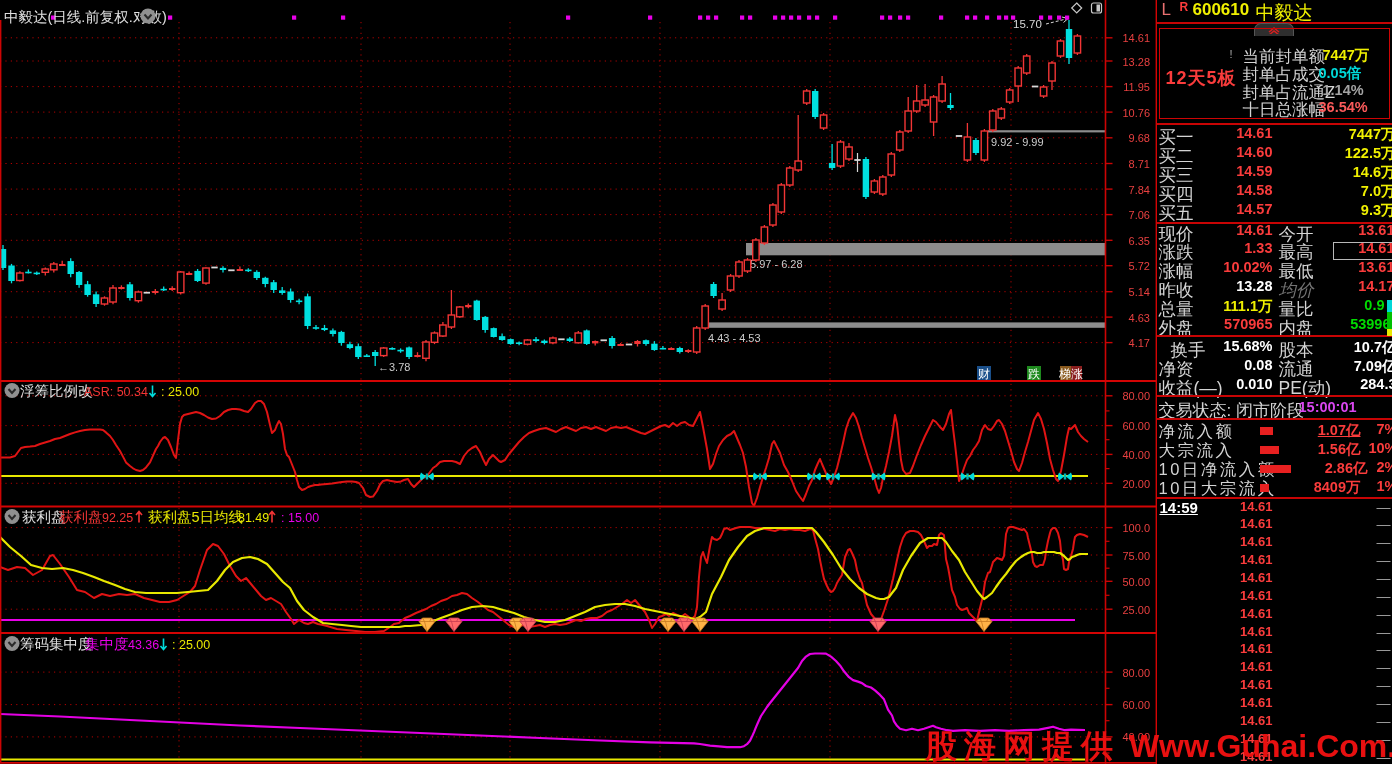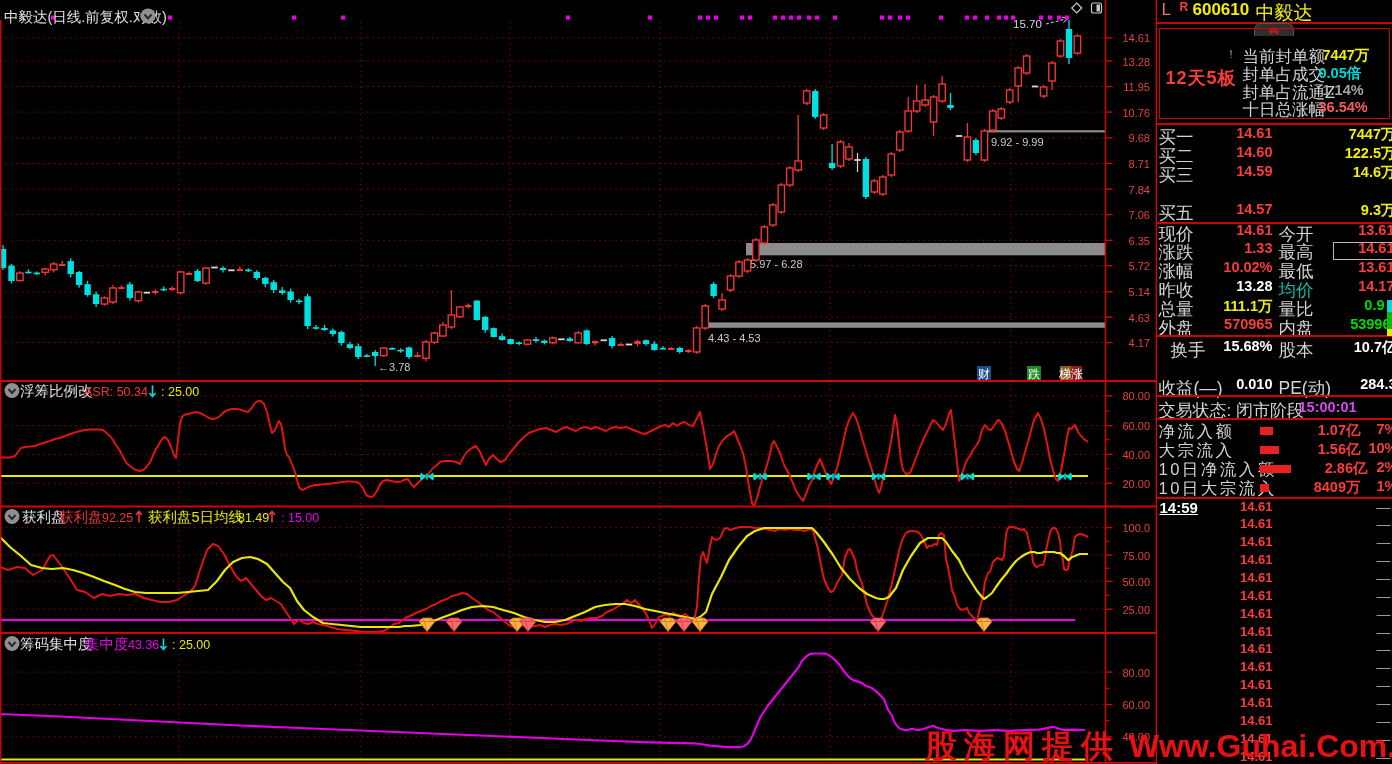--- a/index.html
+++ b/index.html
@@ -545,20 +545,25 @@
       <div style="position:absolute;top:143.65px;left:0;width:100%;height:19px">
         <span style="position:absolute;left:2px;top:0;color:#d4d4d4;font-size:17.5px;white-space:nowrap;">买二</span>
         <span style="position:absolute;right:120px;top:0;color:#fa3c3c;font-size:14.5px;white-space:nowrap;font-weight:bold;">14.60</span>
         <span style="position:absolute;right:-3px;top:0;color:#f0f000;font-size:14.5px;white-space:nowrap;font-weight:bold;">122.5万</span>
       </div>
       <div style="position:absolute;top:162.8px;left:0;width:100%;height:19px">
         <span style="position:absolute;left:2px;top:0;color:#d4d4d4;font-size:17.5px;white-space:nowrap;">买三</span>
         <span style="position:absolute;right:120px;top:0;color:#fa3c3c;font-size:14.5px;white-space:nowrap;font-weight:bold;">14.59</span>
         <span style="position:absolute;right:-3px;top:0;color:#f0f000;font-size:14.5px;white-space:nowrap;font-weight:bold;">14.6万</span>
       </div>
+      <div style="position:absolute;top:181.95px;left:0;width:100%;height:19px">
+        <span style="position:absolute;left:2px;top:0;color:#d4d4d4;font-size:17.5px;white-space:nowrap;">买四</span>
+        <span style="position:absolute;right:120px;top:0;color:#fa3c3c;font-size:14.5px;white-space:nowrap;font-weight:bold;">14.58</span>
+        <span style="position:absolute;right:-3px;top:0;color:#f0f000;font-size:14.5px;white-space:nowrap;font-weight:bold;">7.0万</span>
+      </div>
       <div style="position:absolute;top:201.1px;left:0;width:100%;height:19px">
         <span style="position:absolute;left:2px;top:0;color:#d4d4d4;font-size:17.5px;white-space:nowrap;">买五</span>
         <span style="position:absolute;right:120px;top:0;color:#fa3c3c;font-size:14.5px;white-space:nowrap;font-weight:bold;">14.57</span>
         <span style="position:absolute;right:-3px;top:0;color:#f0f000;font-size:14.5px;white-space:nowrap;font-weight:bold;">9.3万</span>
       </div>
       <div style="position:absolute;left:0;top:221.7px;width:236px;border-top:2px solid #c80404"></div>
       <div style="position:absolute;top:221.5px;left:0;width:100%;height:19px">
         <span style="position:absolute;left:2px;top:0;color:#d4d4d4;font-size:17.5px;white-space:nowrap;">现价</span>
         <span style="position:absolute;right:120px;top:0;color:#fa3c3c;font-size:14.5px;white-space:nowrap;font-weight:bold;">14.61</span>
         <span style="position:absolute;left:122px;top:0;color:#d4d4d4;font-size:17.5px;white-space:nowrap;">今开</span>
@@ -572,21 +577,21 @@
       </div>
       <div style="position:absolute;top:259.2px;left:0;width:100%;height:19px">
         <span style="position:absolute;left:2px;top:0;color:#d4d4d4;font-size:17.5px;white-space:nowrap;">涨幅</span>
         <span style="position:absolute;right:120px;top:0;color:#fa3c3c;font-size:14.5px;white-space:nowrap;font-weight:bold;">10.02%</span>
         <span style="position:absolute;left:122px;top:0;color:#d4d4d4;font-size:17.5px;white-space:nowrap;">最低</span>
         <span style="position:absolute;right:-2px;top:0;color:#fa3c3c;font-size:14.5px;white-space:nowrap;font-weight:bold;">13.61</span>
       </div>
       <div style="position:absolute;top:278.05px;left:0;width:100%;height:19px">
         <span style="position:absolute;left:2px;top:0;color:#d4d4d4;font-size:17.5px;white-space:nowrap;">昨收</span>
         <span style="position:absolute;right:120px;top:0;color:#ffffff;font-size:14.5px;white-space:nowrap;font-weight:bold;">13.28</span>
-        <span style="position:absolute;left:122px;top:0;color:#14b8a6;font-size:17.5px;white-space:nowrap;">均价</span>
+        <span style="position:absolute;left:122px;top:0;color:#737373;font-size:17.5px;white-space:nowrap;font-style:italic;">均价</span>
         <span style="position:absolute;right:-2px;top:0;color:#fa3c3c;font-size:14.5px;white-space:nowrap;font-weight:bold;">14.17</span>
       </div>
       <div style="position:absolute;top:296.9px;left:0;width:100%;height:19px">
         <span style="position:absolute;left:2px;top:0;color:#d4d4d4;font-size:17.5px;white-space:nowrap;">总量</span>
         <span style="position:absolute;right:120px;top:0;color:#f0f000;font-size:14.5px;white-space:nowrap;font-weight:bold;">111.1万</span>
         <span style="position:absolute;left:122px;top:0;color:#d4d4d4;font-size:17.5px;white-space:nowrap;">量比</span>
         <span style="position:absolute;right:8px;top:0;color:#00dc00;font-size:14.5px;white-space:nowrap;font-weight:bold;">0.9</span>
       </div>
       <div style="position:absolute;top:315.75px;left:0;width:100%;height:19px">
         <span style="position:absolute;left:2px;top:0;color:#d4d4d4;font-size:17.5px;white-space:nowrap;">外盘</span>
@@ -595,39 +600,45 @@
         <span style="position:absolute;right:2px;top:0;color:#00dc00;font-size:14.5px;white-space:nowrap;font-weight:bold;">53996</span>
       </div>
       <div style="position:absolute;left:176px;top:241.5px;width:62px;height:18px;border:1px solid #b8b8b8"></div>
       <div style="position:absolute;left:0;top:335.4px;width:236px;border-top:2px solid #c80404"></div>
       <div style="position:absolute;top:338.0px;left:0;width:100%;height:19px">
         <span style="position:absolute;left:2px;top:0;color:#d4d4d4;font-size:17.5px;white-space:nowrap;margin-left:12px;">换手</span>
         <span style="position:absolute;right:120px;top:0;color:#ffffff;font-size:14.5px;white-space:nowrap;font-weight:bold;">15.68%</span>
         <span style="position:absolute;left:122px;top:0;color:#d4d4d4;font-size:17.5px;white-space:nowrap;">股本</span>
         <span style="position:absolute;right:-4px;top:0;color:#ffffff;font-size:14.5px;white-space:nowrap;font-weight:bold;">10.7亿</span>
       </div>
+      <div style="position:absolute;top:356.85px;left:0;width:100%;height:19px">
+        <span style="position:absolute;left:2px;top:0;color:#d4d4d4;font-size:17.5px;white-space:nowrap;">净资</span>
+        <span style="position:absolute;right:120px;top:0;color:#ffffff;font-size:14.5px;white-space:nowrap;font-weight:bold;">0.08</span>
+        <span style="position:absolute;left:122px;top:0;color:#d4d4d4;font-size:17.5px;white-space:nowrap;">流通</span>
+        <span style="position:absolute;right:-4px;top:0;color:#ffffff;font-size:14.5px;white-space:nowrap;font-weight:bold;">7.09亿</span>
+      </div>
       <div style="position:absolute;top:375.7px;left:0;width:100%;height:19px">
         <span style="position:absolute;left:2px;top:0;color:#d4d4d4;font-size:17.5px;white-space:nowrap;">收益(—)</span>
         <span style="position:absolute;right:120px;top:0;color:#ffffff;font-size:14.5px;white-space:nowrap;font-weight:bold;">0.010</span>
         <span style="position:absolute;left:122px;top:0;color:#d4d4d4;font-size:17.5px;white-space:nowrap;">PE(动)</span>
         <span style="position:absolute;right:-4px;top:0;color:#ffffff;font-size:14.5px;white-space:nowrap;font-weight:bold;">284.3</span>
       </div>
       <div style="position:absolute;left:230px;top:300px;width:6px;height:12px;background:#00d8d8"></div>
       <div style="position:absolute;left:230px;top:312px;width:6px;height:17px;background:#00c000"></div>
       <div style="position:absolute;left:230px;top:329px;width:6px;height:7px;background:#e8e800"></div>
       <div style="position:absolute;left:0;top:394.5px;width:236px;border-top:2px solid #c80404"></div>
       <div style="position:absolute;top:398.5px;left:0;width:100%;height:19px">
         <span style="position:absolute;left:2px;top:0;color:#d4d4d4;font-size:17px;white-space:nowrap;">交易状态: 闭市阶段</span>
         <span style="position:absolute;left:142px;top:0;color:#d946ef;font-size:14.5px;white-space:nowrap;font-weight:bold;">15:00:01</span>
       </div>
       <div style="position:absolute;left:0;top:417.8px;width:236px;border-top:2px solid #c80404"></div>
       <div style="position:absolute;top:420.5px;left:0;width:100%;height:19px">
         <span style="position:absolute;left:2px;top:0;color:#d4d4d4;font-size:16.5px;white-space:nowrap;letter-spacing:2.5px;">净流入额</span>
         <span style="position:absolute;left:103px;top:6px;width:13px;height:8px;background:#e82020"></span>
-        <span style="position:absolute;right:32px;top:0;color:#fa3c3c;font-size:14.5px;white-space:nowrap;font-weight:bold;">1.07亿</span>
+        <span style="position:absolute;right:32px;top:0;color:#fa3c3c;font-size:14.5px;white-space:nowrap;font-weight:bold;text-decoration:underline;">1.07亿</span>
         <span style="position:absolute;right:-5px;top:0;color:#fa3c3c;font-size:14.5px;white-space:nowrap;font-weight:bold;">7%</span>
       </div>
       <div style="position:absolute;top:439.6px;left:0;width:100%;height:19px">
         <span style="position:absolute;left:2px;top:0;color:#d4d4d4;font-size:16.5px;white-space:nowrap;letter-spacing:2.5px;">大宗流入</span>
         <span style="position:absolute;left:103px;top:6px;width:19px;height:8px;background:#e82020"></span>
         <span style="position:absolute;right:32px;top:0;color:#fa3c3c;font-size:14.5px;white-space:nowrap;font-weight:bold;">1.56亿</span>
         <span style="position:absolute;right:-5px;top:0;color:#fa3c3c;font-size:14.5px;white-space:nowrap;font-weight:bold;">10%</span>
       </div>
       <div style="position:absolute;top:458.7px;left:0;width:100%;height:19px">
         <span style="position:absolute;left:2px;top:0;color:#d4d4d4;font-size:16.5px;white-space:nowrap;letter-spacing:2.5px;">10日净流入额</span>

